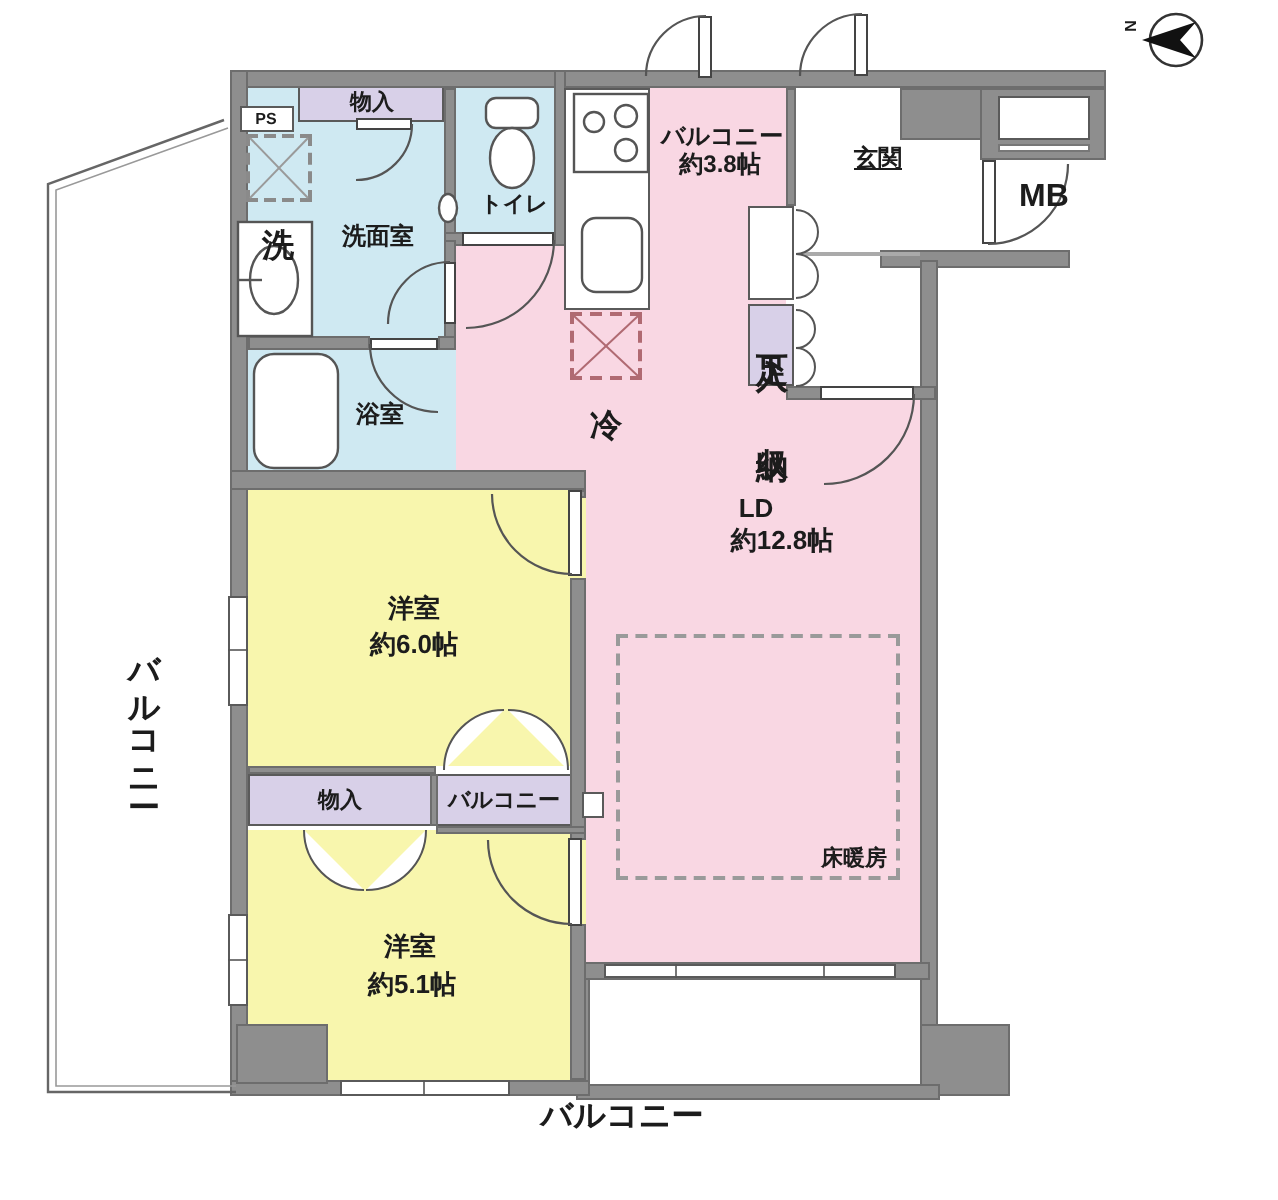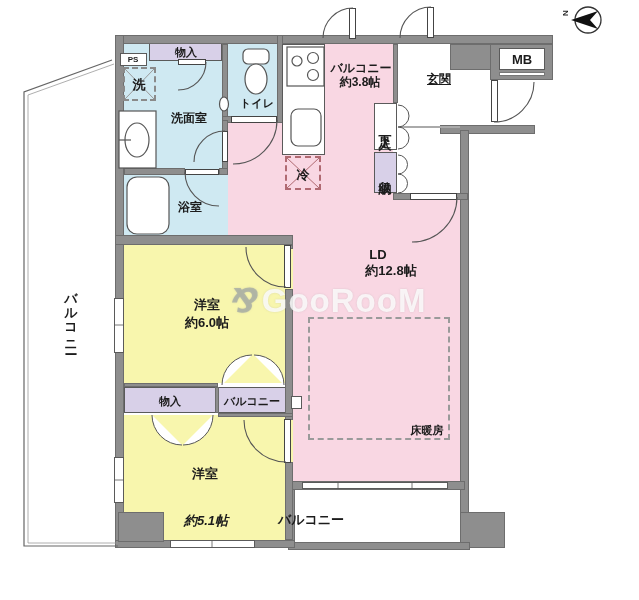--- a/index.html
+++ b/index.html
@@ -9,21 +9,21 @@
   .wall{position:absolute;background:#8e8e8e;outline:1px solid #6d6d6d;outline-offset:-1px;}
   .wall-lt{position:absolute;background:#aaa;}
   .whitebox{position:absolute;background:#fff;border:1px solid #5a5a5a;box-sizing:border-box;}
   .purplebox{position:absolute;background:#d8d0e8;border:1px solid #5a5a5a;box-sizing:border-box;}
   .window{position:absolute;background:#fff;border:1px solid #5a5a5a;box-sizing:border-box;}
   .leaf{position:absolute;background:#fff;border:1px solid #444;box-sizing:border-box;}
   .dashedbox{position:absolute;box-sizing:border-box;}
   .lbl{position:absolute;transform:translate(-50%,-50%);font-weight:bold;color:#1c1c1c;
        white-space:nowrap;line-height:1;}
   .vtext{writing-mode:vertical-rl;text-orientation:upright;letter-spacing:1px;white-space:normal;}
-  .f12{font-size:12px;} .f13{font-size:13px;} .f11{font-size:11px;} .f10{font-size:13px;} .f8{font-size:8px;}
+  .f12{font-size:12px;} .f13{font-size:13px;} .f11{font-size:11px;} .f10{font-size:16px;margin-top:40px;} .f8{font-size:8px;}
   #wm{position:absolute;left:230px;top:281px;font-size:33px;font-weight:bold;letter-spacing:1px;
       color:rgba(255,255,255,0.8);text-shadow:0 0 2px rgba(160,160,160,0.35);pointer-events:none;}
   #wm .logo{color:rgba(140,150,160,0.55);font-style:italic;margin-right:2px;}
   svg.overlay{position:absolute;left:0;top:0;pointer-events:none;}
 </style>
 </head>
 <body>
 
 <div id="plan">
 
@@ -178,23 +178,20 @@
   <div class="lbl f10 vtext" style="left:385px;top:126px;">下足入</div>
   <div class="lbl f10 vtext" style="left:385px;top:172px;">収納</div>
   <div class="lbl f13" style="left:378px;top:254px;">LD</div>
   <div class="lbl f13" style="left:391px;top:270px;">約12.8帖</div>
   <div class="lbl f11" style="left:427px;top:430px;">床暖房</div>
   <div class="lbl f13" style="left:207px;top:304px;">洋室</div>
   <div class="lbl f13" style="left:207px;top:322px;">約6.0帖</div>
   <div class="lbl f11" style="left:170px;top:401px;">物入</div>
   <div class="lbl f11" style="left:252px;top:401px;">バルコニー</div>
   <div class="lbl f13" style="left:205px;top:473px;">洋室</div>
-  <div class="lbl f13" style="left:206px;top:520px;font-style:italic;">約5.1帖</div>
+  <div class="lbl f13" style="left:206px;top:492px;">約5.1帖</div>
   <div class="lbl f10" style="left:311px;top:519px;">バルコニー</div>
   <div class="lbl f10 vtext" style="left:71px;top:316px;">バルコニー</div>
   <div class="lbl f10" style="left:303px;top:174px;">冷</div>
   <div class="lbl f8" style="left:566px;top:13px;transform:translate(-50%,-50%) rotate(-90deg);">N</div>
 
-  <div id="wm">
-    <span class="logo">⅋</span><span>GooRooM</span>
-  </div>
 
 </div>
 
 </body></html>

